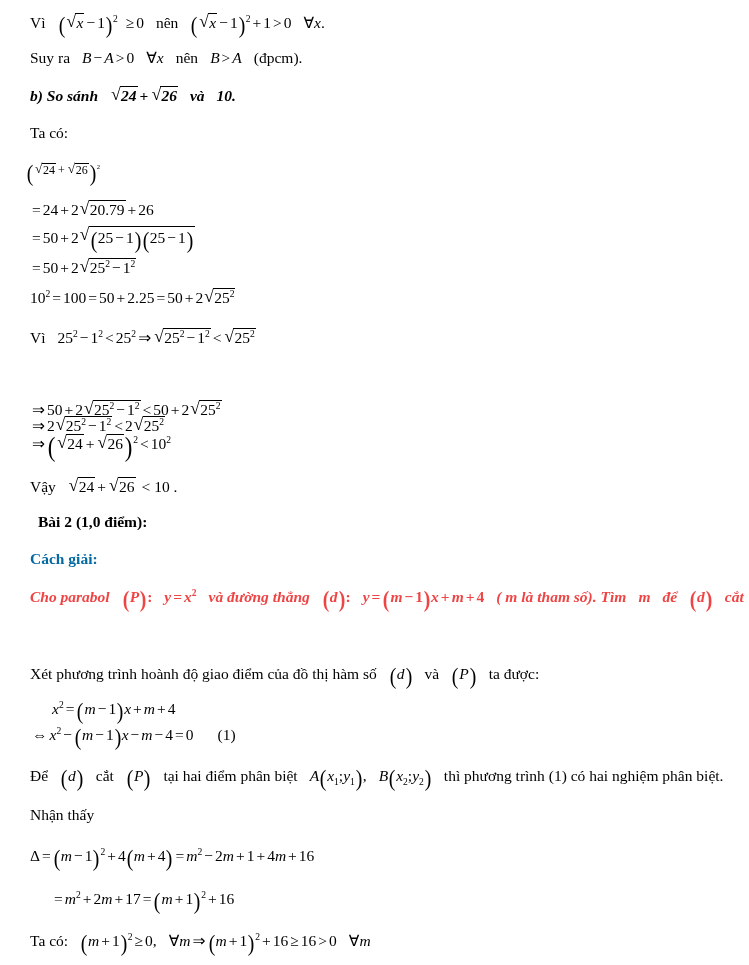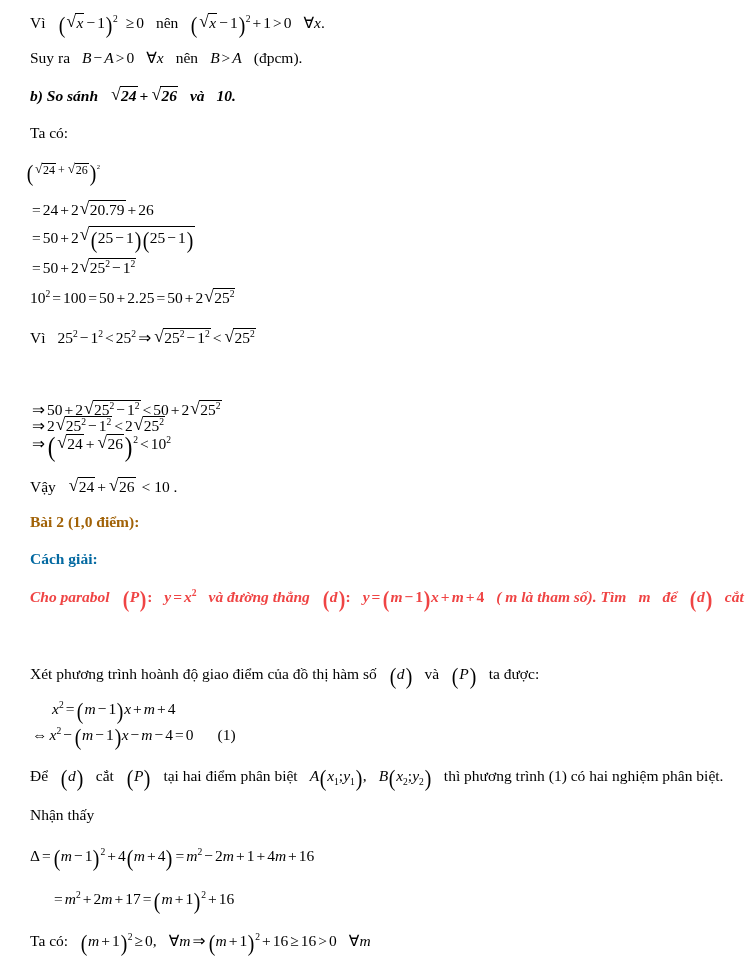--- a/index.html
+++ b/index.html
@@ -23,21 +23,21 @@
     box-sizing: border-box;
   }
   .line {
     position: absolute;
     white-space: nowrap;
     font-size: 15.5px;
     line-height: 1.1;
   }
   .ital { font-style: italic; }
   .bold { font-weight: bold; }
-  .red { color: #a16207; }
+  .red { color: #000000; margin-left: 8px; }
   .blue { color: #0369a1; }
   .blue-b { color: #ef4444; font-weight: bold; font-style: italic; }
 
   
   .mi { font-style: italic; font-family: "Liberation Serif", serif; }
   .mn { font-style: normal; }
   sup.ex {
     font-size: 0.62em;
     vertical-align: super;
     font-style: normal;

